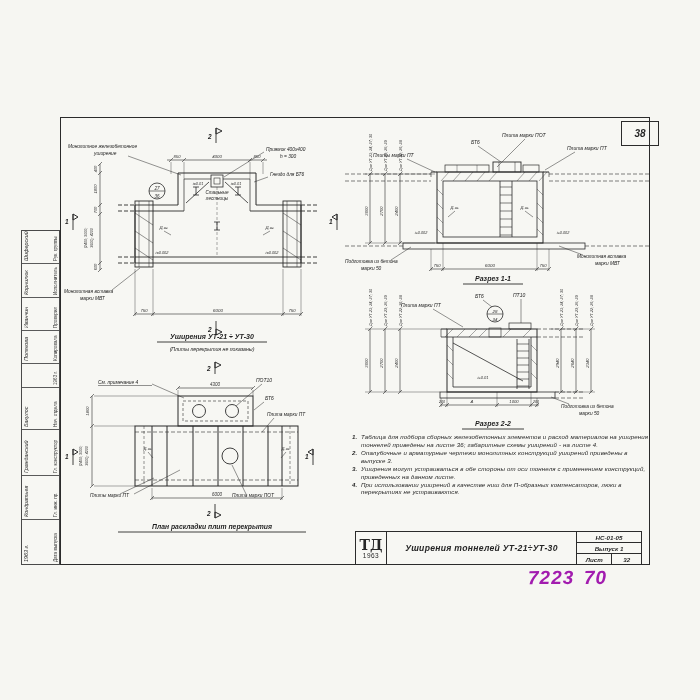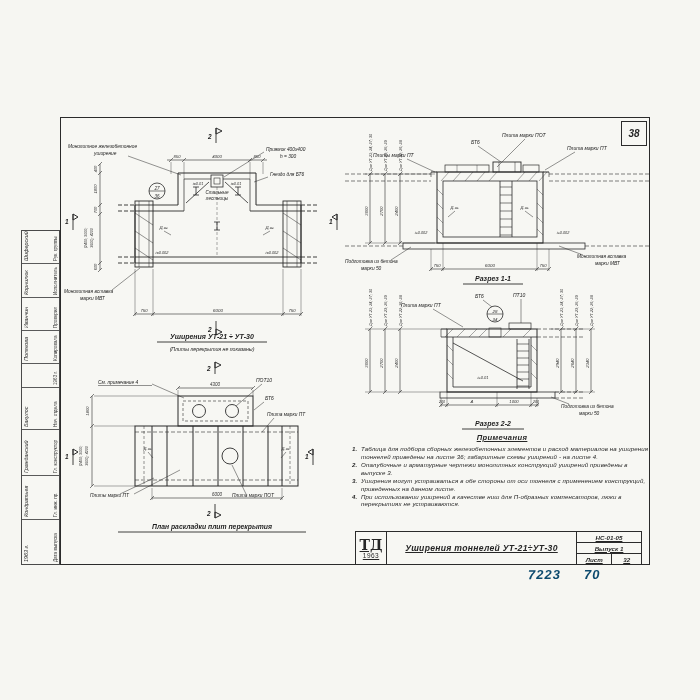--- a/index.html
+++ b/index.html
@@ -1,43 +1,43 @@
 <!DOCTYPE html>
 <html><head>
 <meta charset="utf-8">
 <style>
   html,body{margin:0;padding:0;}
   body{width:700px;height:700px;background:#f6f6f2;font-family:"Liberation Sans",sans-serif;color:#262626;position:relative;overflow:hidden;}
   .sheet-frame{position:absolute;left:60px;top:117px;width:590px;height:448px;border:1.6px solid #2b2b2b;box-sizing:border-box;background:#f7f7f3;}
-  .corner-box{position:absolute;left:621px;top:121px;width:26px;height:25px;border:1.2px solid #2b2b2b;box-sizing:border-box;display:flex;align-items:center;justify-content:center;font-size:10px;font-style:italic;font-weight:bold;}
+  .corner-box{position:absolute;left:621px;top:121px;width:38px;height:25px;border:1.2px solid #2b2b2b;box-sizing:border-box;display:flex;align-items:center;justify-content:center;font-size:10px;font-style:italic;font-weight:bold;}
   svg{position:absolute;overflow:visible;}
   svg line,svg rect,svg circle,svg path,svg polyline,svg polygon{stroke:#2b2b2b;fill:none;}
   .dl{font-style:italic;fill:#222;stroke:none;}
   .dim{fill:#333;stroke:none;font-style:italic;}
   .dtitle{font-style:italic;font-weight:bold;fill:#1e1e1e;stroke:none;}
   .flagnum{font-style:italic;font-weight:bold;fill:#1e1e1e;stroke:none;}
   
   .notes{position:absolute;left:352px;top:433px;width:300px;}
   .notes-title{font-size:7.6px;font-style:italic;font-weight:bold;text-align:center;text-decoration:underline;letter-spacing:.4px;margin-bottom:3px;}
   .note-item{display:flex;font-size:6.1px;font-style:italic;line-height:1.3;letter-spacing:.15px;}
   .note-num{width:9px;flex:none;font-weight:bold;}
   .note-text{flex:1;}
   
-  .tblock{position:absolute;left:355px;top:531px;width:287px;height:34px;border:1.4px solid #2b2b2b;box-sizing:border-box;display:flex;background:#f7f7f3;text-decoration:underline;}
+  .tblock{position:absolute;left:355px;top:531px;width:287px;height:34px;border:1.4px solid #2b2b2b;box-sizing:border-box;display:flex;background:#f7f7f3;}
   .tb-logo{width:31px;border-right:1.2px solid #2b2b2b;box-sizing:border-box;display:flex;flex-direction:column;align-items:center;justify-content:center;}
   .tb-logo-td{font-family:"DejaVu Serif",serif;font-weight:bold;font-size:14px;line-height:1;}
   .tb-logo-year{font-size:6.5px;letter-spacing:.5px;}
   .tb-main{flex:1;display:flex;align-items:center;justify-content:center;font-size:8.6px;font-style:italic;font-weight:bold;letter-spacing:.3px;border-right:1.2px solid #2b2b2b;text-align:center;}
   .tb-right{width:64px;display:flex;flex-direction:column;box-sizing:border-box;}
   .tb-row{flex:1;display:flex;align-items:center;justify-content:center;font-size:6.2px;font-style:italic;font-weight:bold;border-bottom:1px solid #2b2b2b;box-sizing:border-box;}
   .tb-row:last-child{border-bottom:none;}
   .tb-sheet{display:flex;width:100%;height:100%;}
   .tb-sheet-label{flex:1.2;display:flex;align-items:center;justify-content:center;border-right:1px solid #2b2b2b;}
   .tb-sheet-num{flex:1;display:flex;align-items:center;justify-content:center;}
-  .hand-num{position:absolute;top:567px;font-size:13px;font-style:italic;font-weight:bold;letter-spacing:1px;color:#0c4a6e;transform:rotate(-.5deg);}
+  .hand-num{position:absolute;top:567px;font-size:19px;font-style:italic;font-weight:bold;letter-spacing:1px;color:#a21caf;transform:rotate(-.5deg);}
   
   .stamp{position:absolute;left:21px;top:230px;width:39px;height:335px;border:1px solid #4a4a4a;box-sizing:border-box;background:#f7f7f3;}
   .stamp-inner{position:absolute;left:0;top:0;width:333px;height:37px;transform:rotate(-90deg) translate(-333px,0);transform-origin:0 0;display:flex;}
   .stamp-cell{border-left:1px solid #5a5a5a;display:flex;flex-direction:column;justify-content:space-between;padding:1px 2px;box-sizing:border-box;overflow:hidden;}
   .stamp-cell:first-child{border-left:none;}
   .stamp-name{font-size:5.4px;font-style:italic;color:#2a2a2a;white-space:nowrap;}
   .stamp-role{font-size:4.6px;color:#3a3a3a;white-space:nowrap;}
 </style>
 </head>
 <body>
@@ -505,21 +505,20 @@
   <g>
     <text class="flagnum" x="145" y="158" font-size="6.5">2</text>
     <line x1="153" y1="146" x2="153" y2="160" stroke-width=".9"></line>
       <polygon points="153,160 159,157 153,154" fill="#2b2b2b"></polygon>
   </g>
   <text class="dtitle" x="150" y="171" font-size="6.8" text-anchor="middle">План раскладки плит перекрытия</text>
   <line x1="56" y1="174" x2="244" y2="174" stroke-width=".9"></line>
 </svg>
 
 <div class="notes">
-  <div class="notes-title">Примечания</div>
   <div class="note-item">
     <span class="note-num">1.</span>
     <span class="note-text">Таблица для подбора сборных железобетонных элементов и расход материалов на уширения тоннелей приведены на листе 36; габаритные схемы уширений - на листе 4.</span>
   </div>
   <div class="note-item">
     <span class="note-num">2.</span>
     <span class="note-text">Опалубочные и арматурные чертежи монолитных конструкций уширений приведены в выпуске 3.</span>
   </div>
   <div class="note-item">
     <span class="note-num">3.</span>

